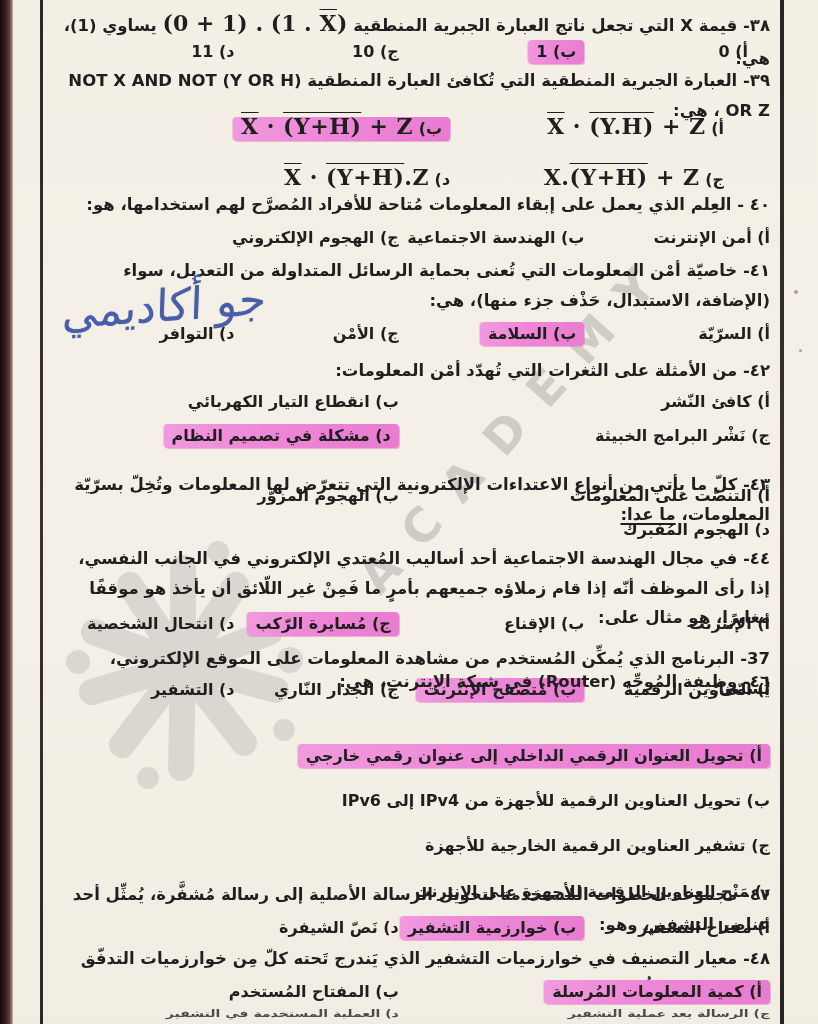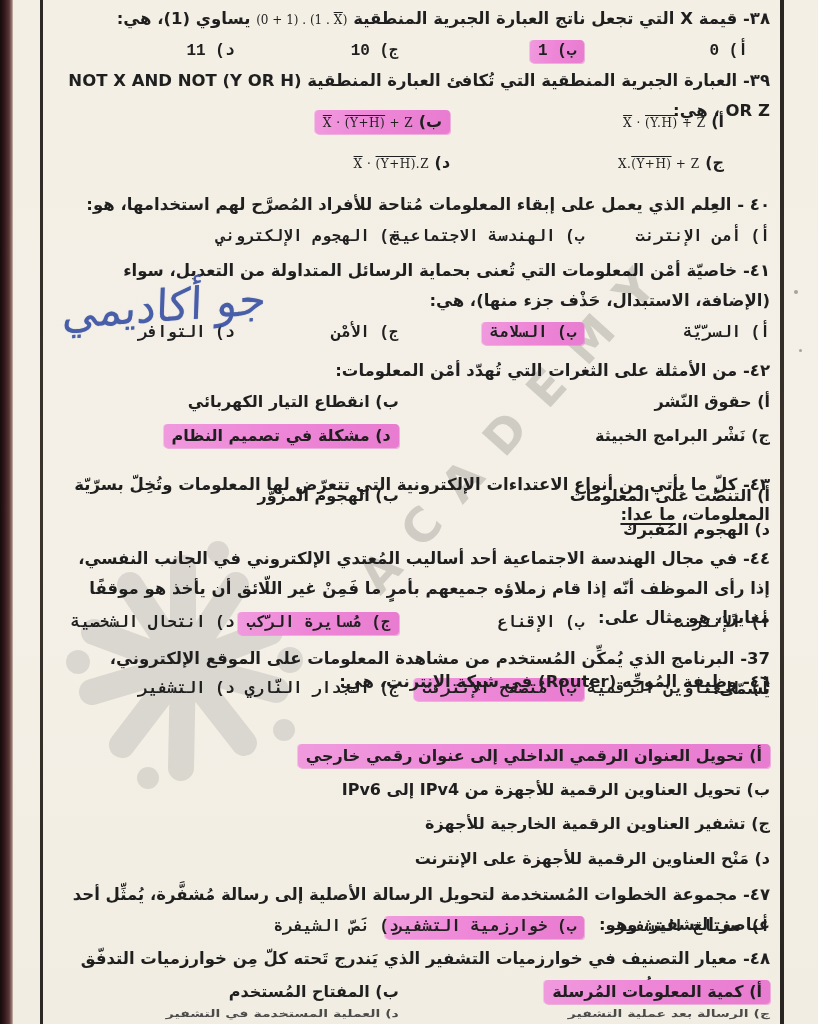--- a/index.html
+++ b/index.html
@@ -32,31 +32,31 @@
     text-shadow:0 0 1px rgba(58,82,164,.5);
   }
 
   .content{position:absolute;left:56px;width:714px;top:0;height:1024px;direction:rtl;z-index:2;}
   .q{position:absolute;right:0;left:0;text-align:right;
      font-size:16.5px;font-weight:700;line-height:1.8;color:#1f1f1f;}
   .opts{position:absolute;right:0;left:0;display:grid;direction:rtl;
      font-size:16px;font-weight:700;color:#1f1f1f;}
   .opts>.opt{text-align:right;white-space:nowrap;line-height:1.7;}
   .row4{grid-template-columns:26% 26% 23% 25%;}
-  .row4 .opt{padding-left:8px;font-family:Liberation Mono, monospace;}
+  .row4 .opt{padding-left:8px;}
   .col2{grid-template-columns:52% 48%;row-gap:7px;}
   .col2f{grid-template-columns:41% 59%;row-gap:14px;padding-right:46px;}
-  .stack .opt{display:block;margin-bottom:7px;}
+  .stack .opt{display:block;margin-bottom:18px;}
   .stack{display:block;}
   .hl{background:linear-gradient(100deg,#f09ade 0%,#ee86d7 45%,#e87cd0 100%);
       padding:2px 8px 3px 8px;border-radius:4px;
       box-shadow:1px 1px 0 rgba(232,124,208,.55),-1px 0 0 rgba(240,154,222,.5);}
   .ul{text-decoration:underline;text-underline-offset:3px;text-decoration-thickness:1.5px;}
   .formula{direction:ltr;unicode-bidi:isolate;font-family:"DejaVu Serif","Liberation Serif",serif;
-      font-weight:400;font-size:12px;letter-spacing:.5px;}
+      font-weight:700;font-size:22px;letter-spacing:.5px;}
   .ov{text-decoration:overline;text-decoration-thickness:1.4px;}
   .squish{transform:scaleY(.72);transform-origin:top;font-size:14px;color:#3a3a3a;
       letter-spacing:.5px;opacity:.9;}
 </style>
 </head>
 <body>
 
 <div class="spine"></div>
 <div class="frame left"></div>
 <div class="frame right"></div>
@@ -133,21 +133,21 @@
   <div class="q" style="top:256px">٤١- خاصيّة أمْن المعلومات التي تُعنى بحماية الرسائل المتداولة من التعديل، سواء (الإضافة، الاستبدال، حَذْف جزء منها)، هي:</div>
   <div class="opts row4" style="top:320px">
     <div class="opt">أ) السرّيّة</div>
     <div class="opt"><span class="hl">ب) السلامة</span></div>
     <div class="opt">ج) الأمْن</div>
     <div class="opt">د) التوافر</div>
   </div>
 
   <div class="q" style="top:356px">٤٢- من الأمثلة على الثغرات التي تُهدّد أمْن المعلومات:</div>
   <div class="opts col2" style="top:388px">
-    <div class="opt">أ) حقوق النّشر</div>
+    <div class="opt">أ) كافئ النّشر</div>
     <div class="opt">ب) انقطاع التيار الكهربائي</div>
     <div class="opt">ج) نَشْر البرامج الخبيثة</div>
     <div class="opt"><span class="hl">د) مشكلة في تصميم النظام</span></div>
   </div>
 
   <div class="q" style="top:470px">
     <span>٤٣- كلّ ما يأتي من أنواع الاعتداءات الإلكترونية التي تتعرّض لها المعلومات وتُخِلّ بسرّيّة المعلومات،</span>
     <span class="ul">ما عدا:</span>
   </div>
   <div class="opts col2" style="top:482px">

